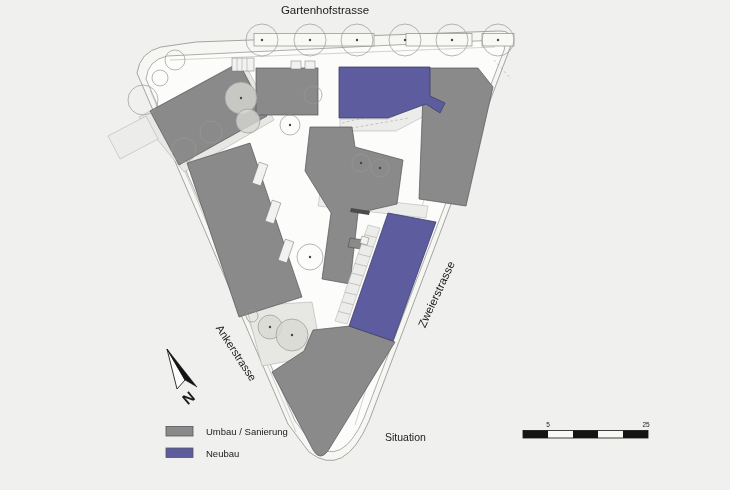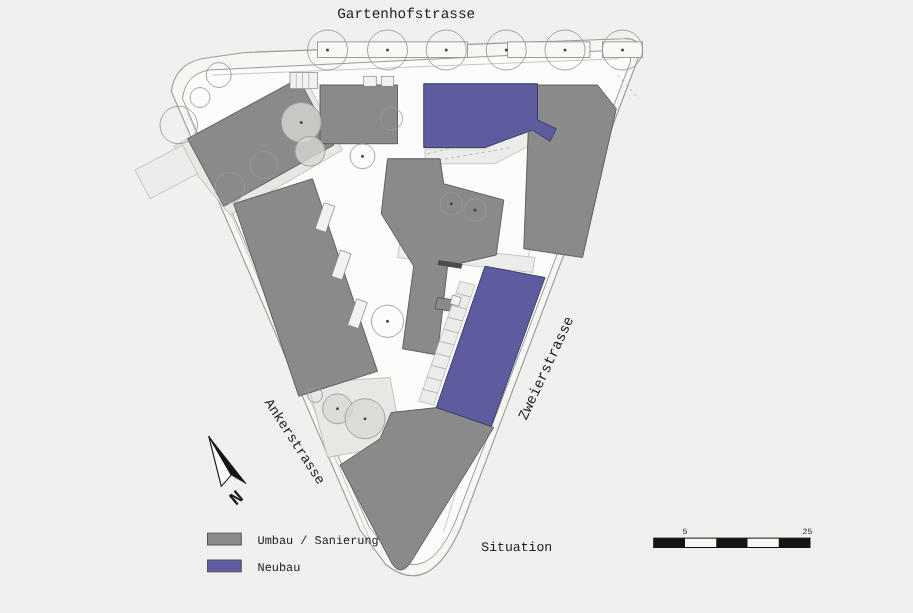--- a/index.html
+++ b/index.html
@@ -1,18 +1,18 @@
 <!DOCTYPE html>
 <html><head>
 <meta charset="utf-8">
 <style>
   html,body{margin:0;padding:0;}
   body{width:730px;height:490px;background:#f0f0ee;overflow:hidden;
        font-family:"Liberation Sans",sans-serif;}
-  .stage{position:relative;width:582px;height:490px;font-family:Liberation Mono, monospace;}
+  .stage{position:relative;width:582px;height:490px;}
   svg{position:absolute;left:0;top:0;}
   
   .siteOuter{fill:#f6f6f3;stroke:#9b9b9b;stroke-width:.9;}
   .siteInner{fill:#fcfcfa;stroke:#8d8d8d;stroke-width:.7;}
   .uB{fill:#8a8a8a;stroke:#55555a;stroke-width:.7;}           
   .nB{stroke:#3d3d6b;stroke-width:.8;}                        
   .pv{fill:#e7e7e3;stroke:#a7a7a2;stroke-width:.5;}           
   .pv2{fill:#ececea;stroke:#aaaaa6;stroke-width:.5;}
   .strip{fill:#f8f8f5;stroke:#8f8f8f;stroke-width:.7;}
   .tr{fill:none;stroke:#98989a;stroke-width:.7;}

